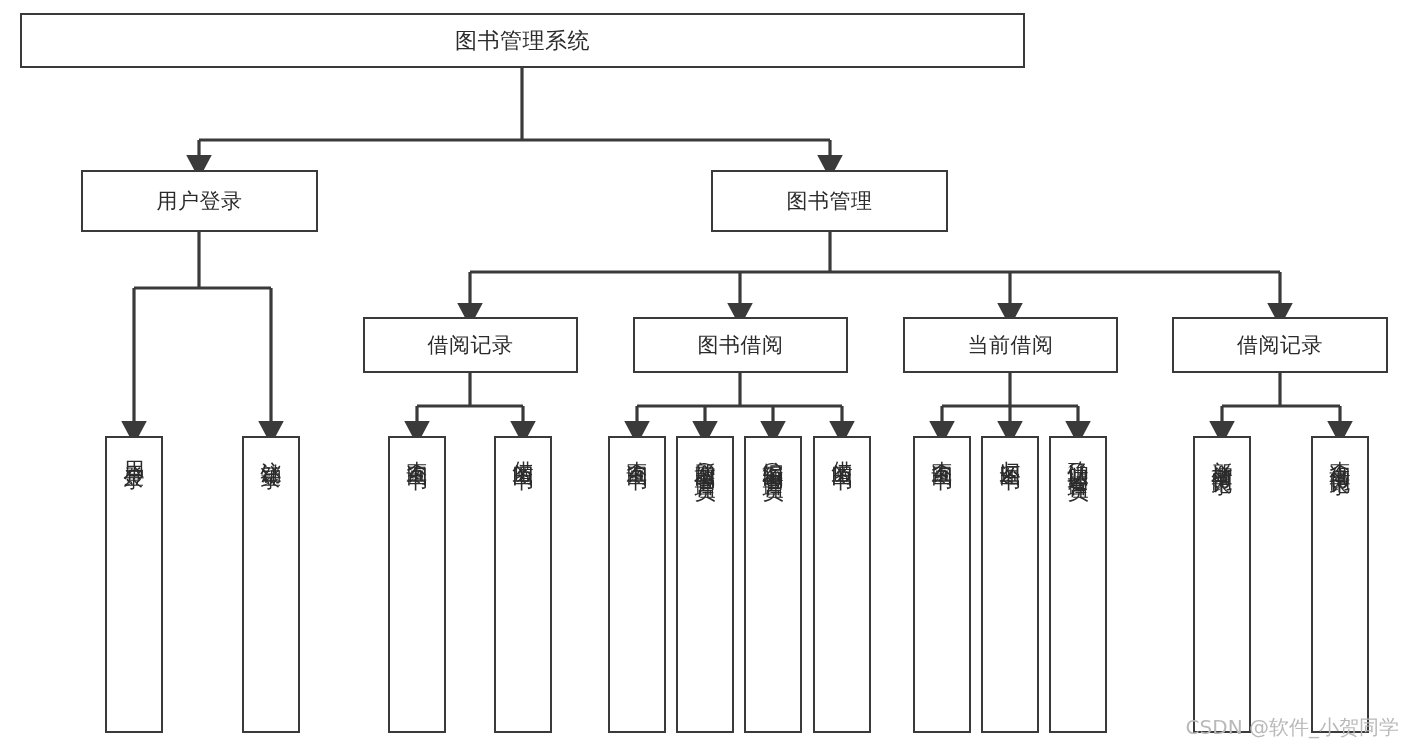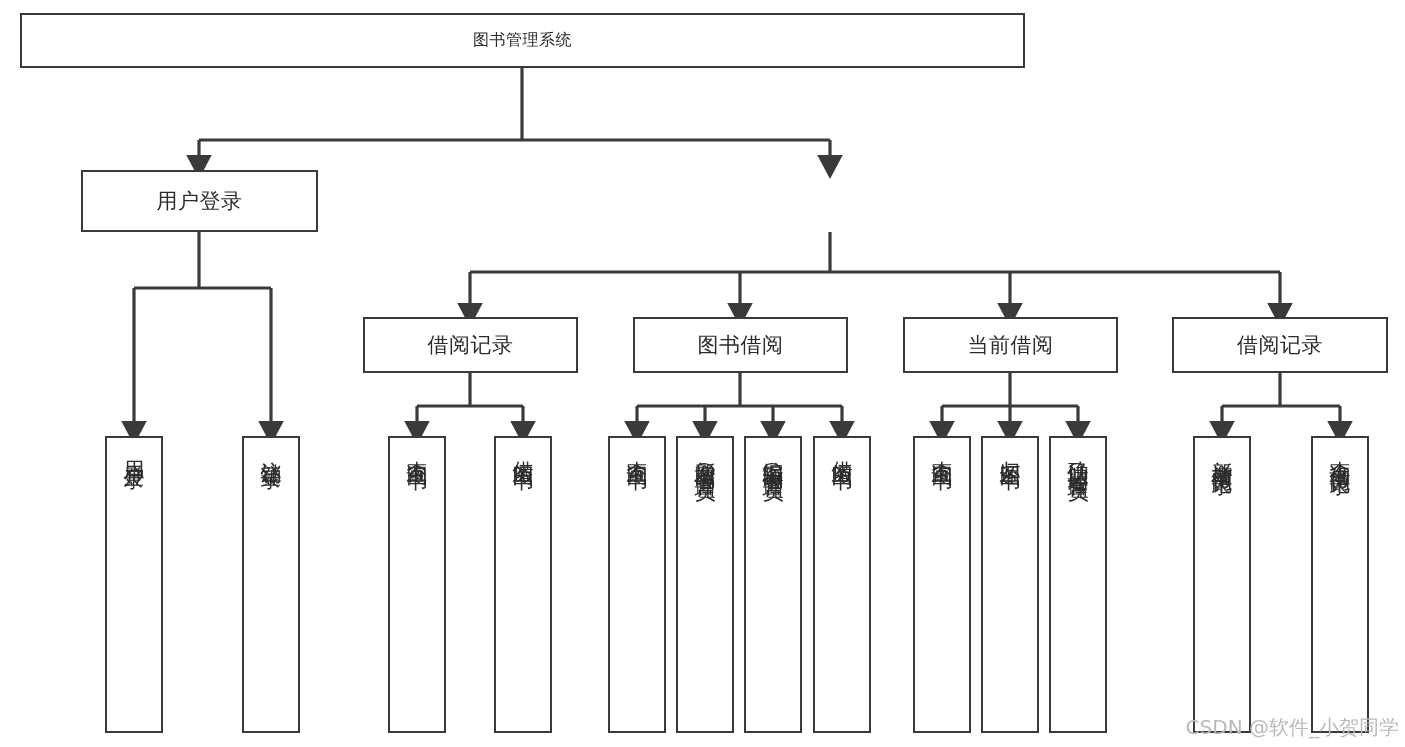--- a/index.html
+++ b/index.html
@@ -34,21 +34,21 @@
     align-items: center;
     justify-content: center;
     z-index: 2;
   }
   .node .lbl {
     color: #2b2b2b;
     letter-spacing: 0.5px;
     line-height: 1.15;
     white-space: nowrap;
   }
-  .node.root .lbl { font-size: 16px; }
+  .node.root .lbl { font-size: 22px; }
   .node.lvl2 .lbl { font-size: 21px; }
   .node.lvl3 .lbl { font-size: 21px; }
   .node.leaf {
     align-items: flex-start;
     justify-content: center;
     padding-top: 6px;
   }
   .node.leaf .lbl {
     font-size: 21px;
     writing-mode: vertical-rl;
@@ -123,20 +123,23 @@
     </g>
   </svg>
 
   <div class="node root" style="left:20px; top:13px; width:1005px; height:55px;">
     <span class="lbl">图书管理系统</span>
   </div>
 
   <div class="node lvl2" style="left:81px; top:170px; width:237px; height:62px;">
     <span class="lbl">用户登录</span>
   </div>
+  <div class="node lvl2" style="left:711px; top:170px; width:237px; height:62px;">
+    <span class="lbl">图书管理</span>
+  </div>
 
   <div class="node lvl3" style="left:363px; top:317px; width:215px; height:56px;">
     <span class="lbl">借阅记录</span>
   </div>
   <div class="node lvl3" style="left:903px; top:317px; width:215px; height:56px;">
     <span class="lbl">当前借阅</span>
   </div>
   <div class="node lvl3" style="left:633px; top:317px; width:215px; height:56px;">
     <span class="lbl">图书借阅</span>
   </div>

